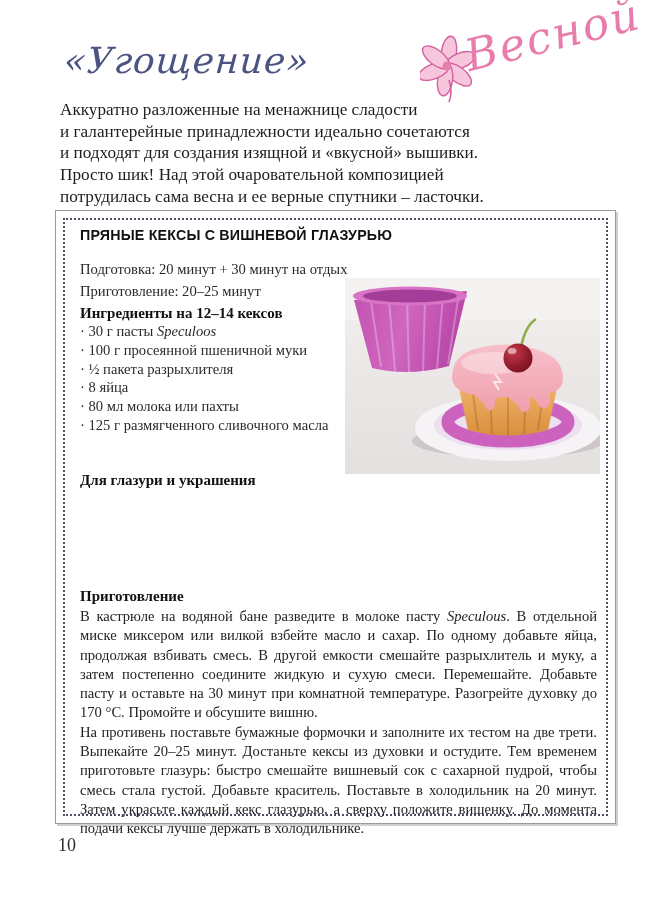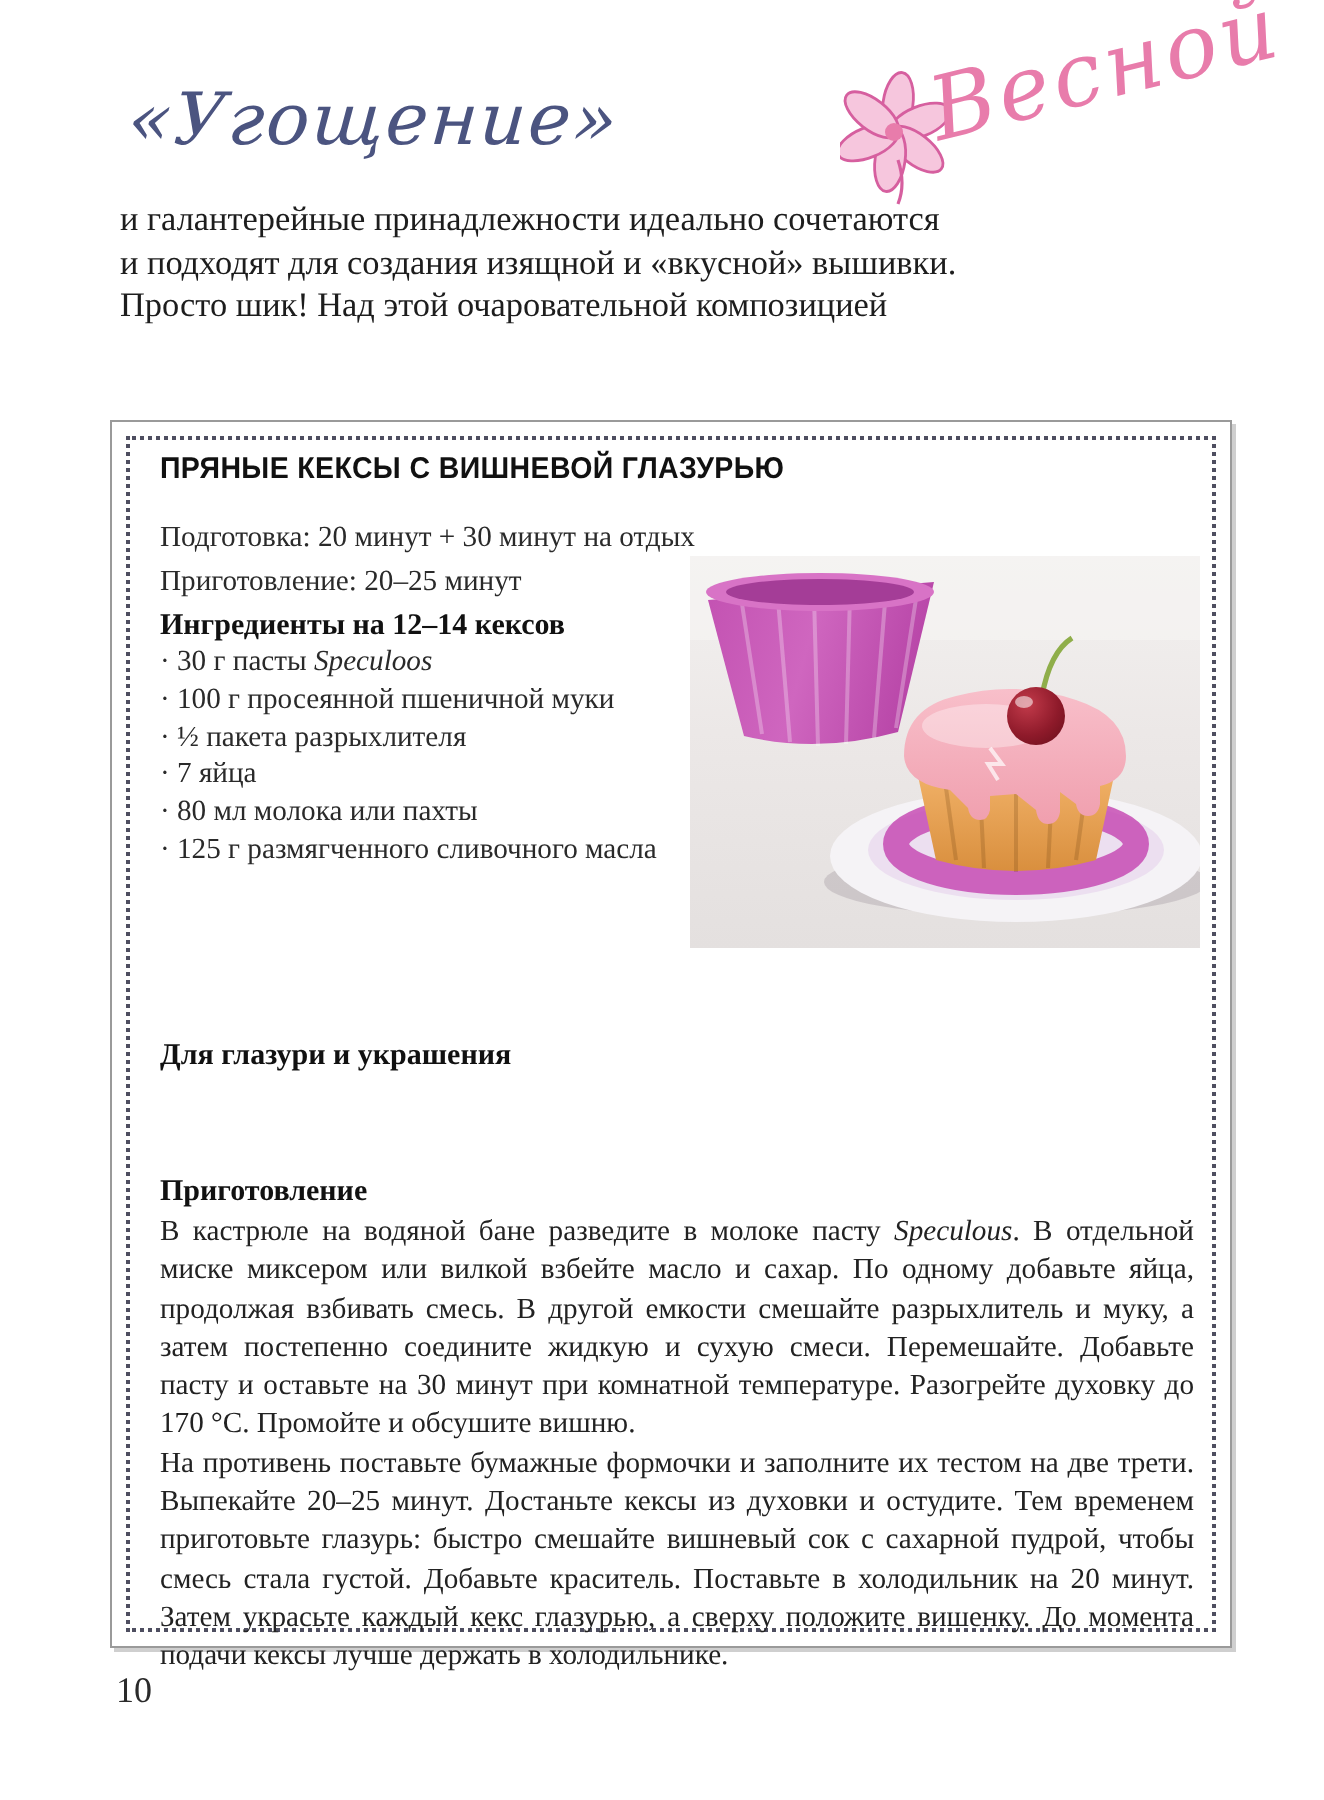--- a/index.html
+++ b/index.html
@@ -29,21 +29,21 @@
 
   .recipe-title{position:absolute;left:80px;top:226px;
     font-family:"Liberation Sans","DejaVu Sans",sans-serif;
     font-size:15px;font-weight:700;letter-spacing:.2px;color:#111;
     transform:scaleX(.95);transform-origin:left center;}
   .meta-line{position:absolute;left:80px;font-size:14.6px;color:#2a2a2a;text-align:center;}
   .prep-line{top:261px;}
   .cook-line{top:283px;}
   .bold-head{position:absolute;left:80px;font-size:15px;font-weight:700;color:#111;}
   .ing-head{top:305px;text-align:right;}
-  .glaze-head{top:472px;margin-top:48px;}
+  .glaze-head{top:472px;}
   .method-head{top:588px;}
 
   ul.ing-list{position:absolute;left:80px;margin:0;padding:0;list-style:none;
     font-size:14.6px;color:#2a2a2a;width:270px;}
   ul.ing-list li{line-height:18.8px;}
   .list-main{top:322px;}
   .list-glaze{top:491px;}
   .it{font-style:italic;text-align:right;}
 
   .method{position:absolute;left:80px;top:607px;width:517px;
@@ -79,41 +79,43 @@
         </g>
         <circle r="4.5" fill="#e87cab"></circle>
         <path d="M2,14 Q6,26 2,36" stroke="#d65f9f" stroke-width="1.6" fill="none"></path>
       </g>
     </svg>
   </div>
 
   <div class="accent-script">Весной</div>
 
   <div class="intro">
+    <div>Аккуратно разложенные на менажнице сладости</div>
     <div>и галантерейные принадлежности идеально сочетаются</div>
     <div>и подходят для создания изящной и «вкусной» вышивки.</div>
     <div>Просто шик! Над этой очаровательной композицией</div>
+    <div>потрудилась сама весна и ее верные спутники – ласточки.</div>
   </div>
 
   <div class="recipe-box">
     <div class="dotted-frame"></div>
   </div>
 
   <div class="recipe-title">ПРЯНЫЕ КЕКСЫ С ВИШНЕВОЙ ГЛАЗУРЬЮ</div>
 
   <div class="meta-line prep-line">Подготовка: 20 минут + 30 минут на отдых</div>
   <div class="meta-line cook-line">Приготовление: 20–25 минут</div>
 
   <div class="bold-head ing-head">Ингредиенты на 12–14 кексов</div>
 
   <ul class="ing-list list-main">
     <li><span>· 30 г пасты </span><span class="it">Speculoos</span></li>
     <li>· 100 г просеянной пшеничной муки</li>
     <li>· ½ пакета разрыхлителя</li>
-    <li>· 7 яйца</li>
+    <li>· 8 яйца</li>
     <li>· 80 мл молока или пахты</li>
     <li>· 125 г размягченного сливочного масла</li>
   </ul>
 
   <div class="bold-head glaze-head">Для глазури и украшения</div>
 
 
   <div class="bold-head method-head">Приготовление</div>
 
   <div class="method">

